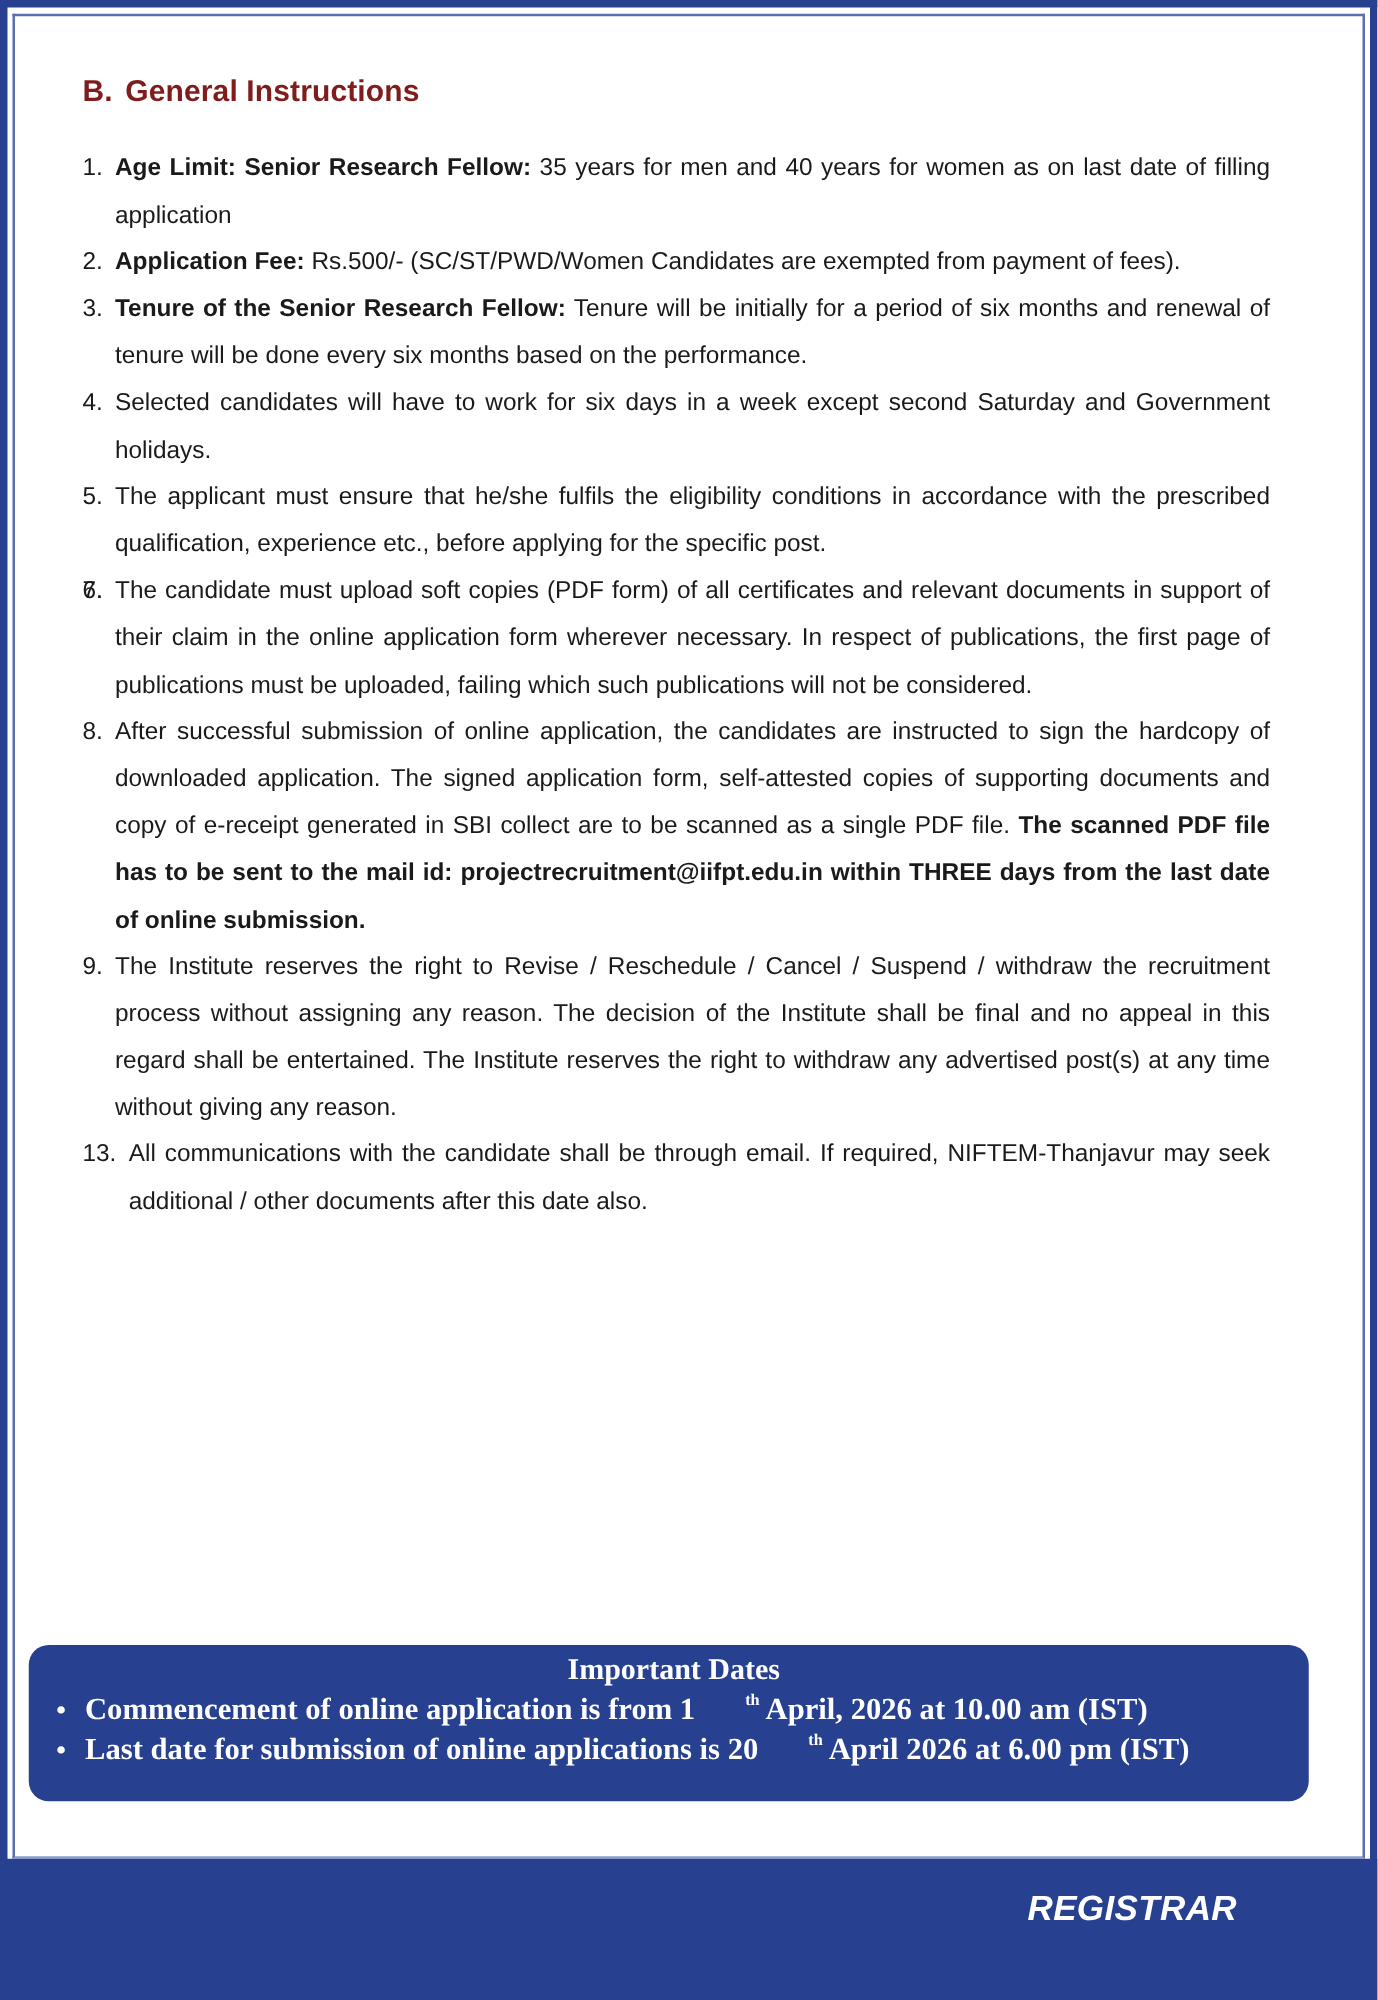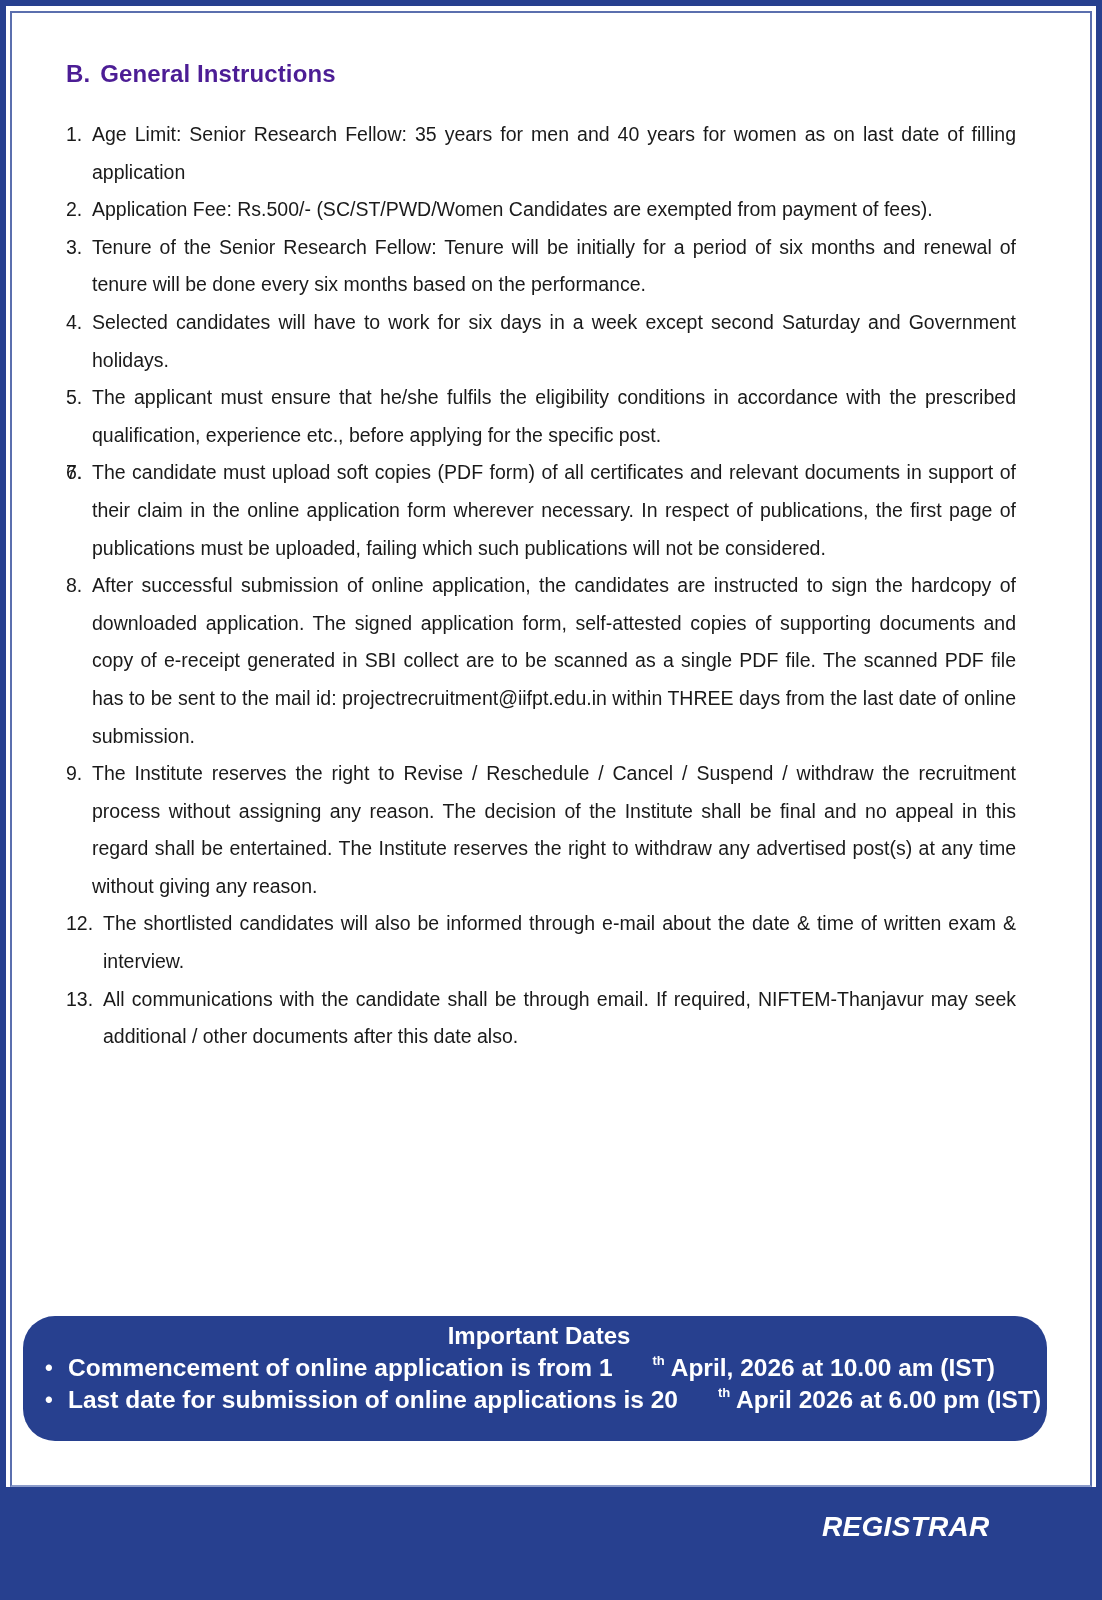--- a/index.html
+++ b/index.html
@@ -15,39 +15,39 @@
     .inner-frame {
       position: absolute; left: 10px; top: 11px; width: 1082px; height: 1476px;
       border-top: 2px solid #5b6fae;
       border-left: 2px solid #5b6fae;
       border-right: 2px solid #5b6fae;
       border-bottom: 2px solid #8c9ccb;
     }
 
     .section-title {
       position: absolute; left: 66px; top: 60px;
-      font-size: 24px; font-weight: bold; color: #4c1d95;
+      font-size: 24px; font-weight: bold; color: #7f1d1d;
       letter-spacing: 0.1px;
     }
     .section-title .sec-letter { margin-right: 10px; }
 
     .instructions {
       position: absolute; left: 66px; top: 116px; width: 950px;
       list-style: none;
       font-size: 19.5px; line-height: 37.6px; color: #1a1a1a;
     }
     .instructions li { position: relative; padding-left: 26px; text-align: justify; }
     .instructions li.two-digit { padding-left: 37px; }
     .instructions .num { position: absolute; left: 0; top: 0; }
-    .instructions .bold { font-weight: normal; }
+    .instructions .bold { font-weight: bold; }
 
     .dates-box {
       position: absolute; left: 23px; top: 1316px; width: 1024px; height: 125px;
-      background: #27408f; border-radius: 32px;
-      color: #ffffff; padding-top: 5px;
+      background: #27408f; border-radius: 16px;
+      color: #ffffff; padding-top: 5px; font-family: Liberation Serif, serif;
     }
     .dates-title {
       text-align: center; font-size: 24px; font-weight: bold; line-height: 30px;
       padding-left: 8px;
     }
     .dates-list { list-style: none; padding-left: 22px; margin-top: 1px; }
     .dates-list li {
       font-size: 24.5px; font-weight: bold; line-height: 32px; position: relative; padding-left: 23px;
       white-space: nowrap;
     }
@@ -93,23 +93,20 @@
   <li>
     <span class="num">7.</span><span>The candidate must upload soft copies (PDF form) of all certificates and relevant documents in support of their claim in the online application form wherever necessary. In respect of publications, the first page of publications must be uploaded, failing which such publications will not be considered.</span>
   </li>
   <li>
     <span class="num">8.</span><span>After successful submission of online application, the candidates are instructed to sign the hardcopy of downloaded application. The signed application form, self-attested copies of supporting documents and copy of e-receipt generated in SBI collect are to be scanned as a single PDF file. </span><span class="bold">The scanned PDF file has to be sent to the mail id: projectrecruitment@iifpt.edu.in within THREE days from the last date of online submission.</span>
   </li>
   <li>
     <span class="num">9.</span><span>The Institute reserves the right to Revise / Reschedule / Cancel / Suspend / withdraw the recruitment process without assigning any reason. The decision of the Institute shall be final and no appeal in this regard shall be entertained. The Institute reserves the right to withdraw any advertised post(s) at any time without giving any reason.</span>
   </li>
   <li class="two-digit">
-    <span class="num">12.</span><span>The shortlisted candidates will also be informed through e-mail about the date &amp; time of written exam &amp; interview.</span>
-  </li>
-  <li class="two-digit">
     <span class="num">13.</span><span>All communications with the candidate shall be through email. If required, NIFTEM-Thanjavur may seek additional / other documents after this date also.</span>
   </li>
 </ol>
 
 <div class="dates-box">
   <div class="dates-title">Important Dates</div>
   <ul class="dates-list">
     <li>
       <span class="bullet">•</span><span>Commencement of online application is from 1</span><sup>th</sup><span> April, 2026 at 10.00 am (IST)</span>
     </li>

